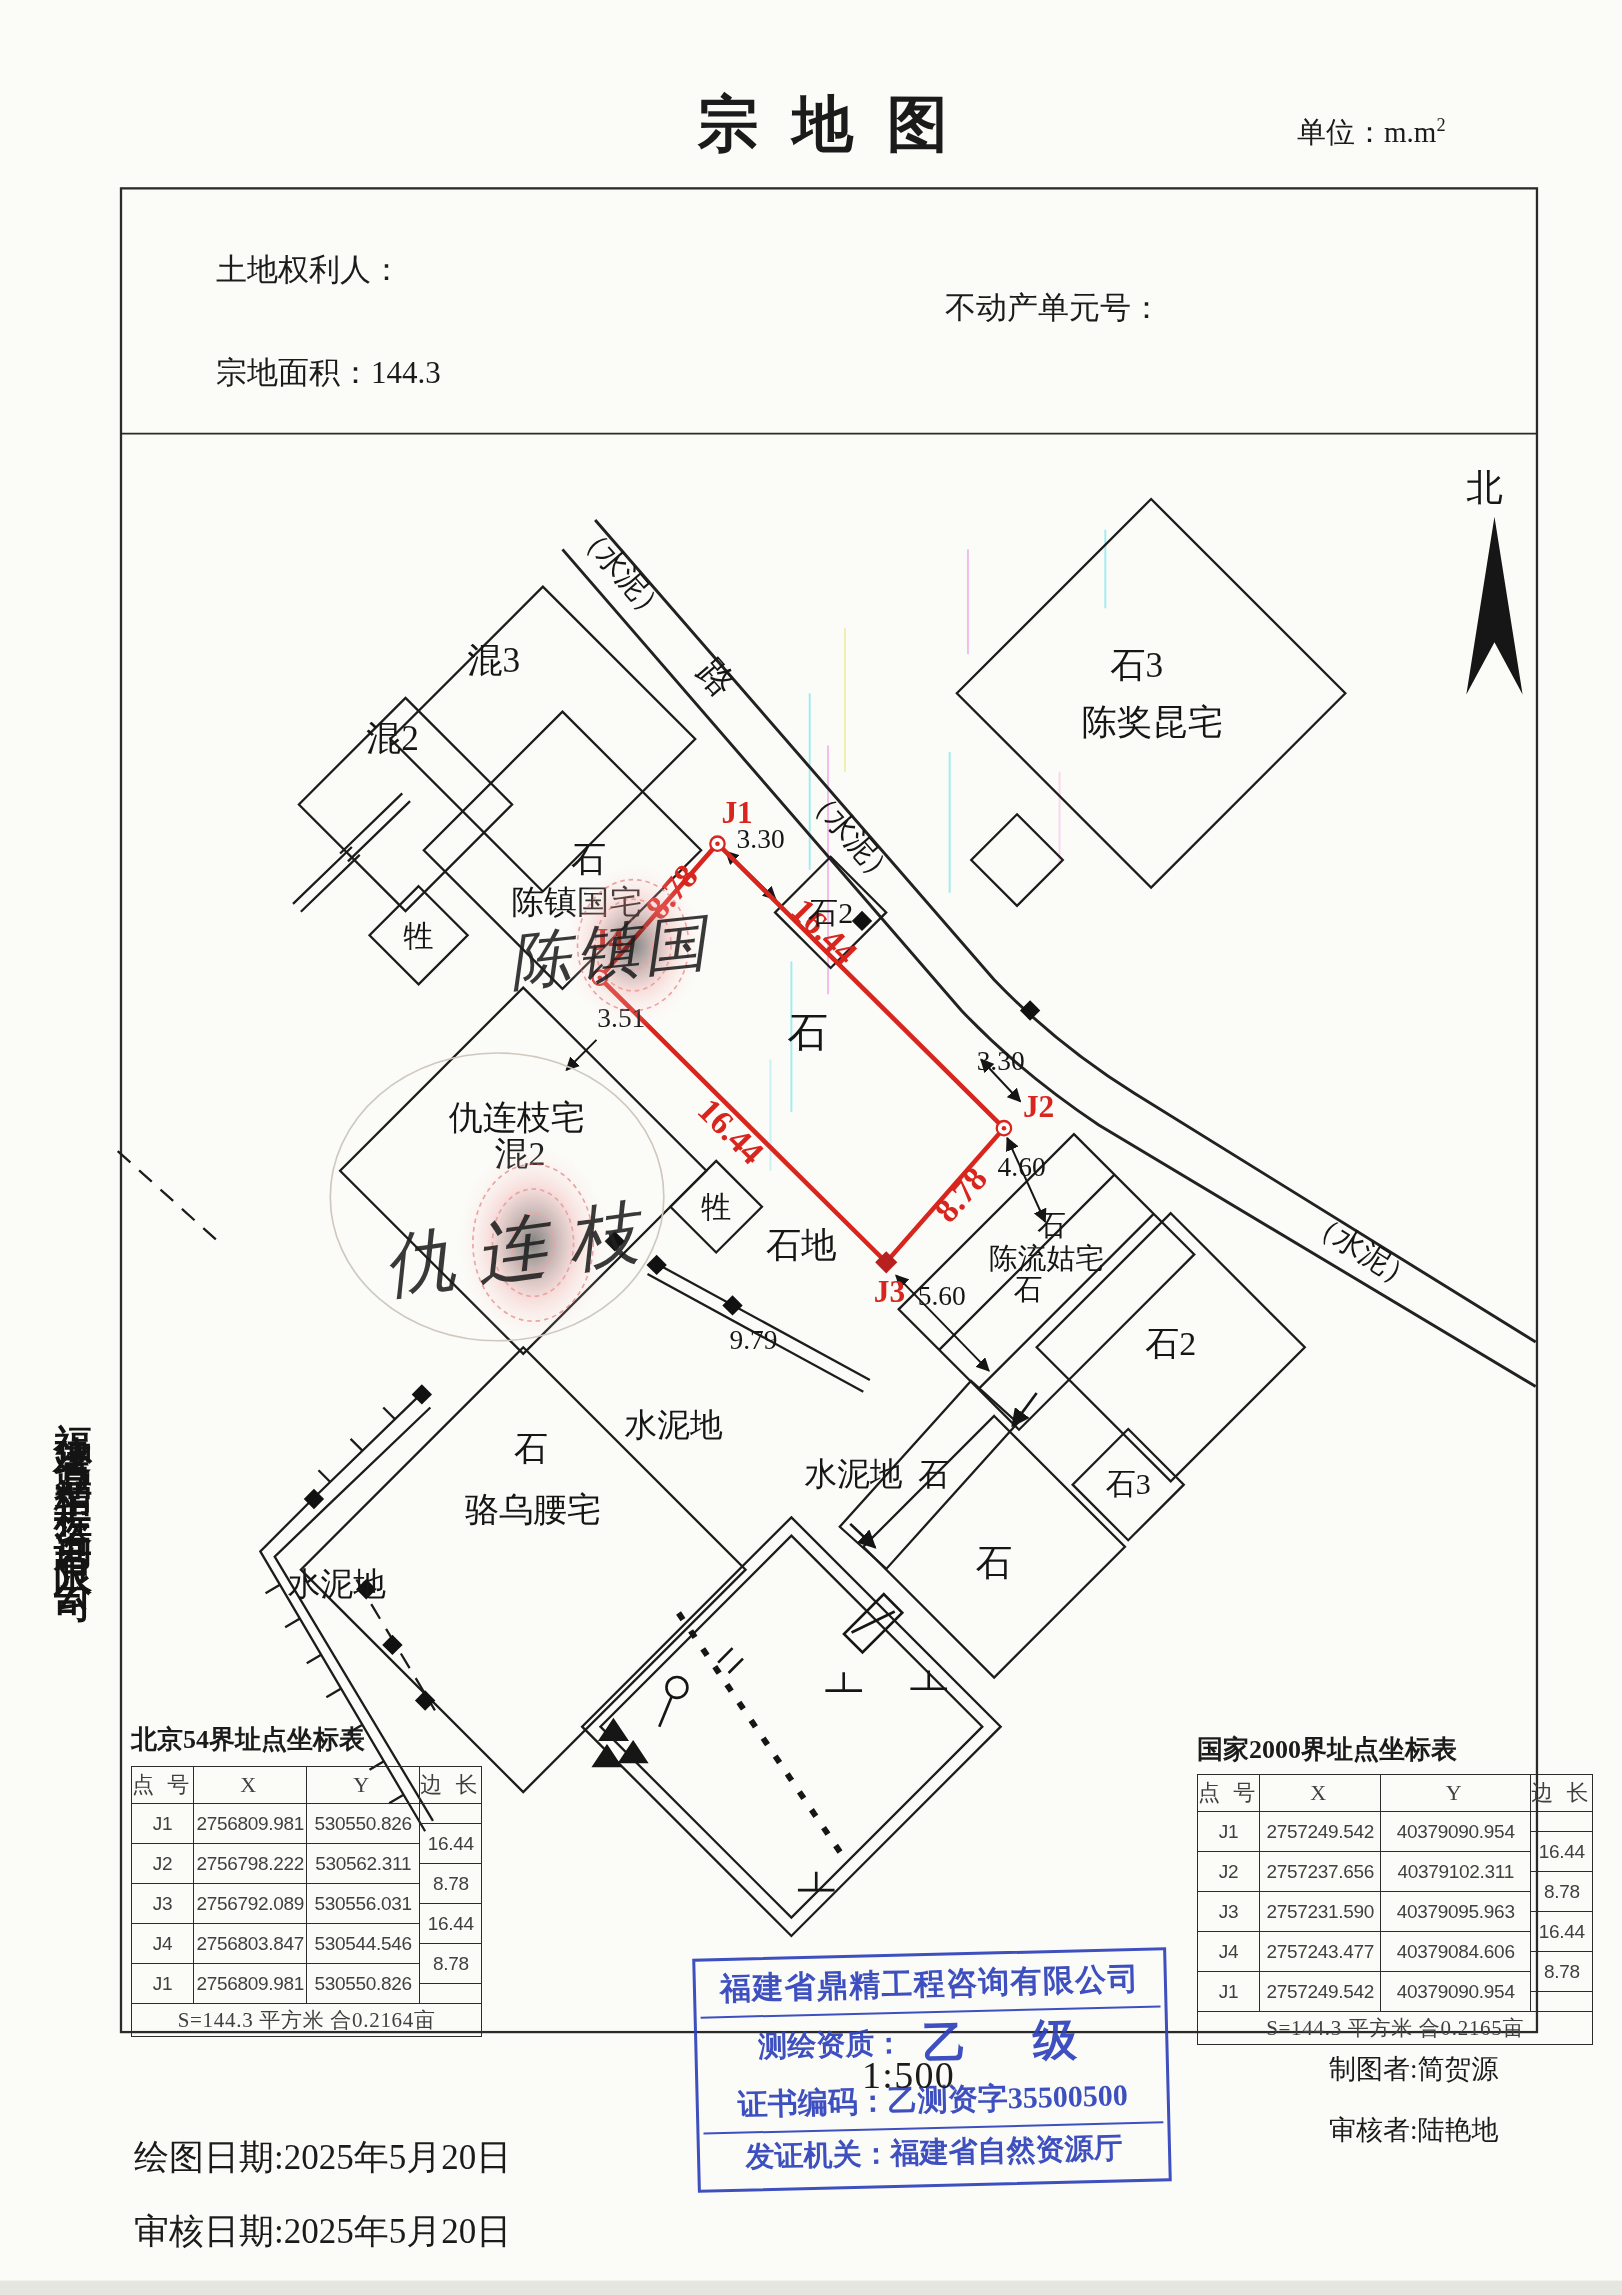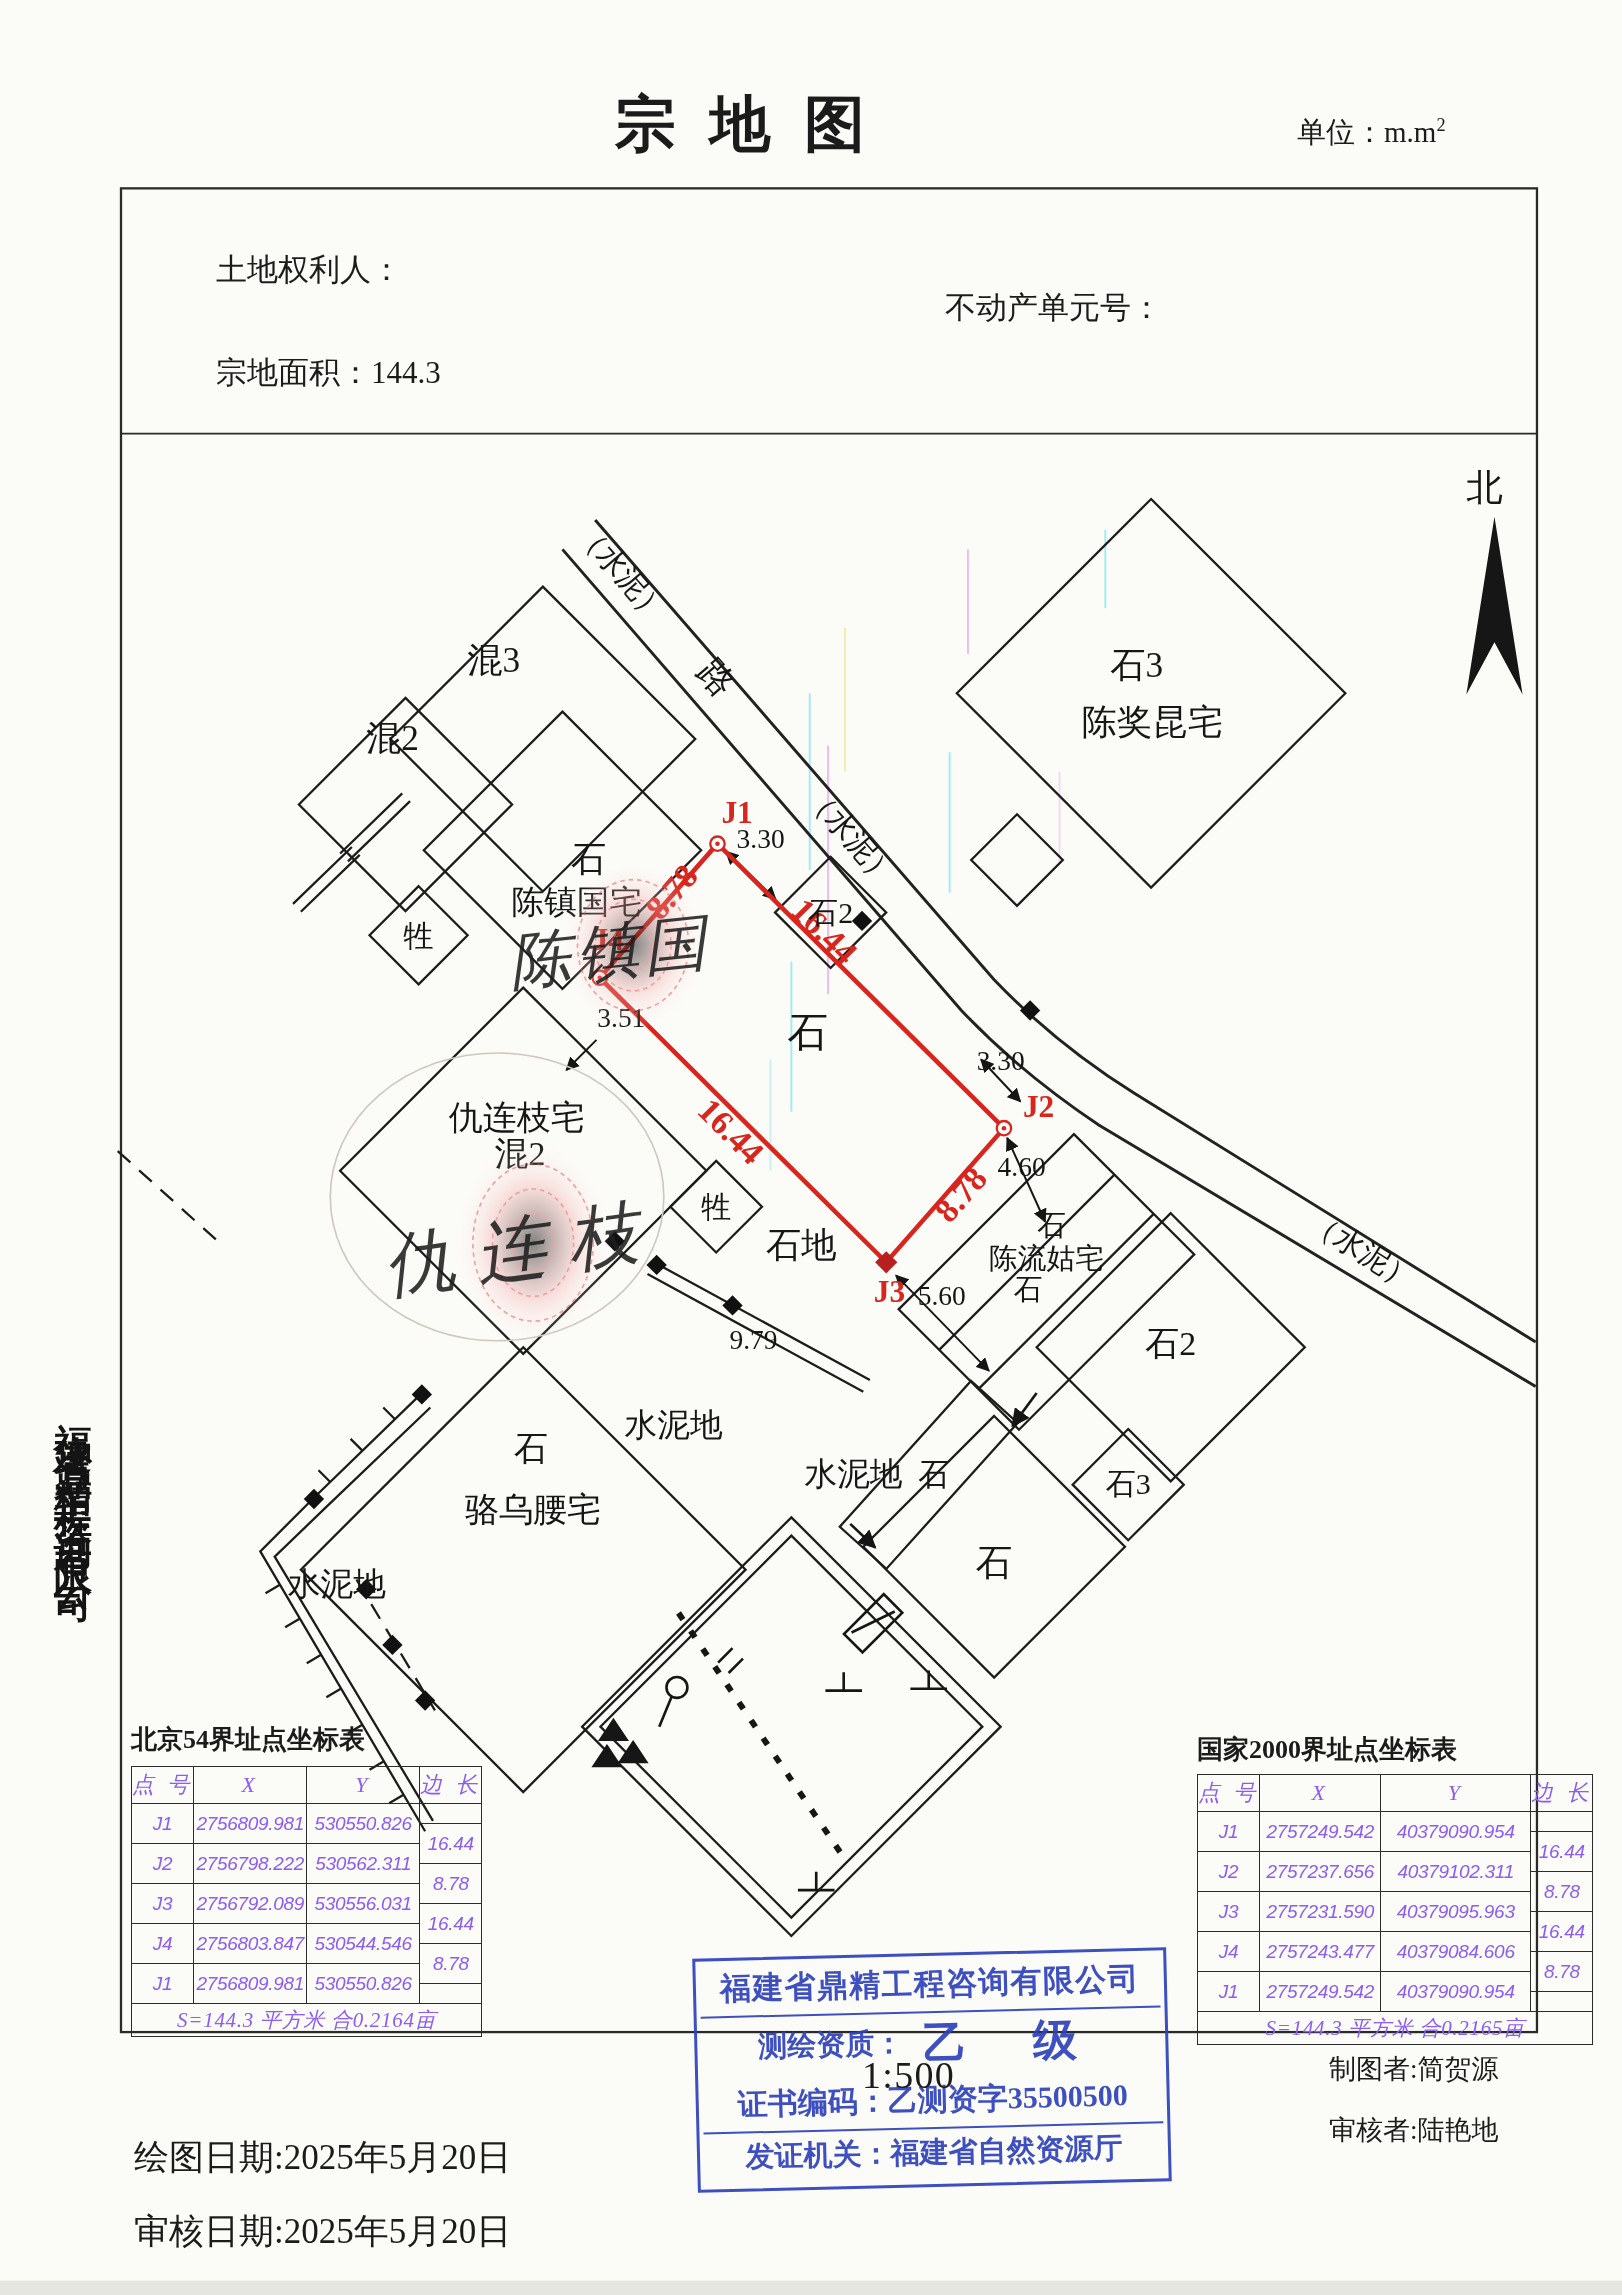--- a/index.html
+++ b/index.html
@@ -9,21 +9,21 @@
   .doc-title{font-size:61px;letter-spacing:.55em;font-weight:600;white-space:nowrap;}
   .unit{font-size:29px;white-space:nowrap;}
   .unit sup{font-size:18.3px;}
   .hline{font-size:31px;white-space:nowrap;}
   .sidebar{writing-mode:vertical-rl;text-orientation:upright;font-size:38px;font-weight:600;
            letter-spacing:.36em;color:#141414;}
   .tbl-title{font-size:26px;text-align:left;font-weight:600;white-space:nowrap;}
   table.coord{border-collapse:collapse;table-layout:fixed;background:transparent;}
   table.coord td{border:1.6px solid #2c2c2c;text-align:center;vertical-align:middle;
                  padding:0;font-family:"Liberation Sans",sans-serif;font-size:19px;letter-spacing:-0.3px;
-                 color:#8b5cf6;overflow:hidden;white-space:nowrap;font-style:italic;}
+                 color:#404040;overflow:hidden;white-space:nowrap;}
   table.coord tr{height:20px;}
   table.coord tr.hd{height:37px;}
   table.coord tr.ft{height:33px;}
   table.coord td.hd{font-family:"Liberation Serif",serif;font-size:22px;letter-spacing:3.9px;}
   table.coord td.ft{font-family:"Liberation Serif",serif;font-size:21px;letter-spacing:0.7px;}
   .ftline{font-size:35px;white-space:nowrap;}
   .scale{font-size:38px;letter-spacing:1.3px;z-index:6;}
   .credit{font-size:27px;white-space:nowrap;}
   #stamp{width:468px;height:228px;border:3.9px solid #2e41bb;color:#2e41bb;z-index:5;
          transform:rotate(-1.4deg);font-weight:600;opacity:.92;}
@@ -237,21 +237,21 @@
     <text class="hand" x="800" y="1945" text-anchor="middle" style="font-size:108px;letter-spacing:34px" transform="rotate(-8 800 1925)">仇连枝</text>
 
     <g>
       <text x="2270" y="765" text-anchor="middle" style="font-size:56px">北</text>
       <polygon points="2285,790 2242,1062 2285,982 2328,1062" fill="#161616"></polygon>
     </g>
 
     <rect x="0" y="3487" width="2480" height="22" fill="#d8d8d2" opacity=".6"></rect>
   </svg>
 
-  <div class="abs doc-title" style="left:615px;top:84px;width:523px;z-index:2">宗地图</div>
+  <div class="abs doc-title" style="left:578px;top:84px;width:523px;text-align:center;z-index:2">宗地图</div>
 
   <div class="abs unit" style="left:1297px;top:113px;z-index:2">
     <span>单位：m.m</span><sup>2</sup>
   </div>
 
   <div class="abs hline" style="left:216px;top:249px;z-index:2">土地权利人：</div>
   <div class="abs hline" style="left:945px;top:287px;z-index:2">不动产单元号：</div>
   <div class="abs hline" style="left:216px;top:352px;z-index:2">宗地面积：144.3</div>
 
   <div class="abs sidebar" style="left:47px;top:1392px;height:713px;z-index:2">福建省鼎精工程咨询有限公司</div>

